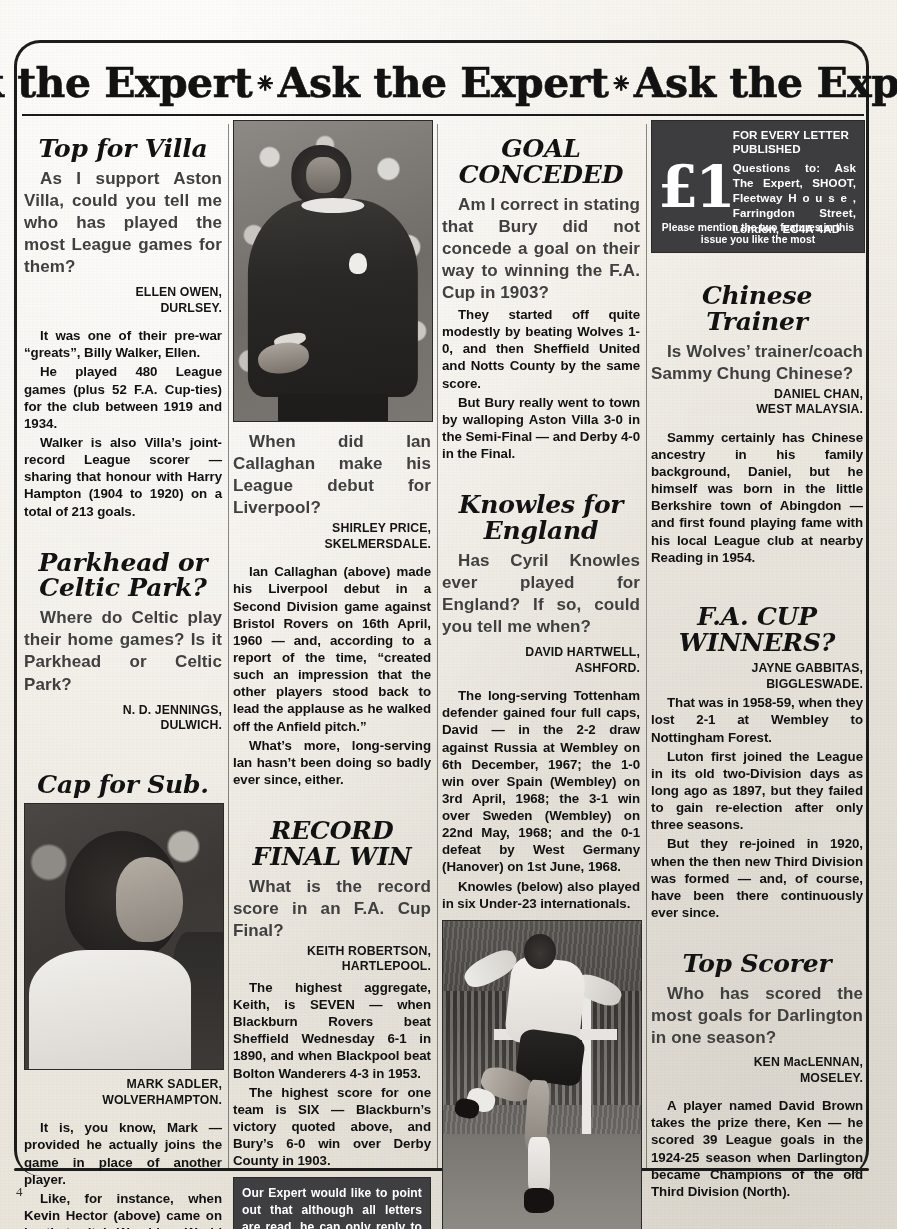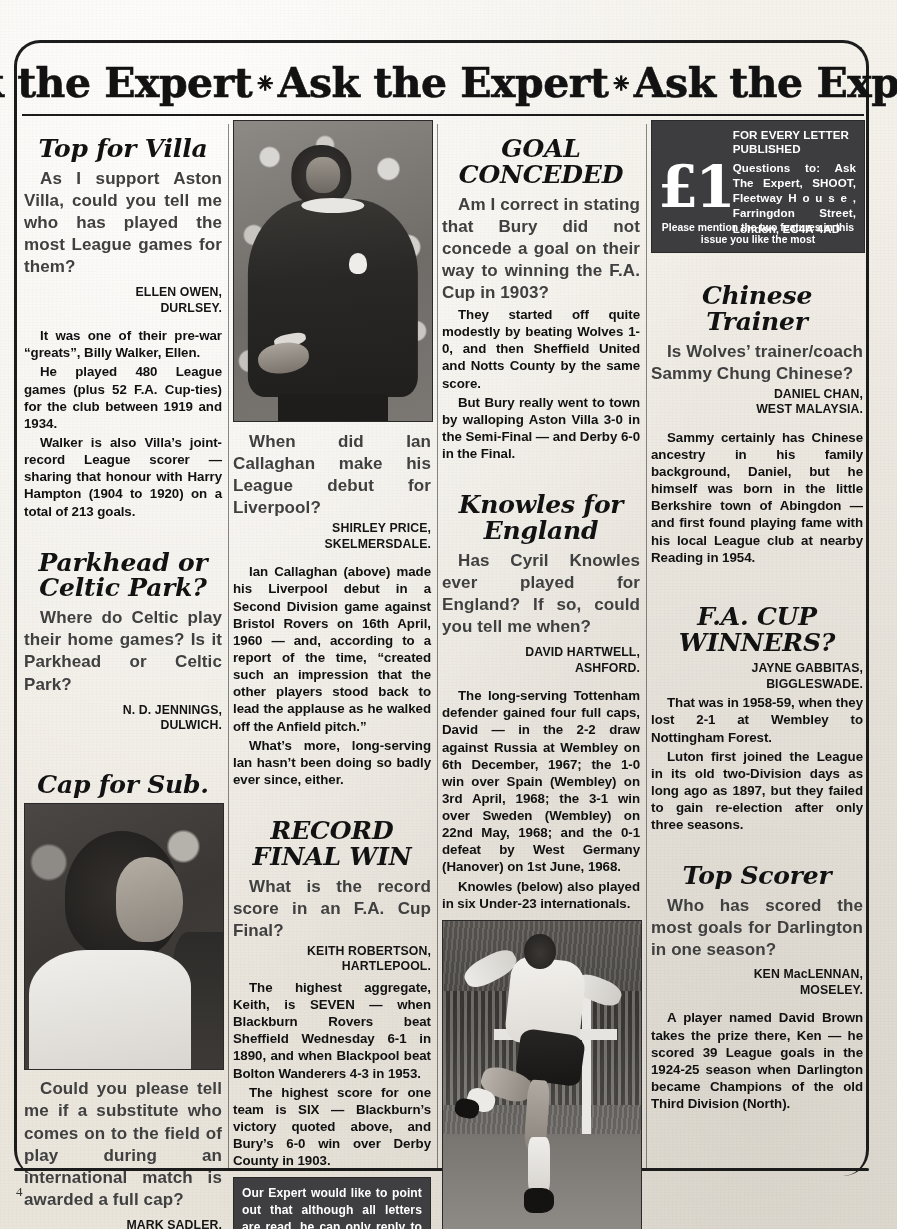--- a/index.html
+++ b/index.html
@@ -352,21 +352,20 @@
       <h2 class="head">Cap for Sub.</h2>
 
       <div class="photo ph-hector">
         <div class="bg"></div>
         <div class="shadow"></div>
         <div class="hair"></div>
         <div class="face"></div>
         <div class="shirt"></div>
       </div>
 
-      <p class="q" style="margin-top:8px">Could you please tell me if a substitute who comes on to the field of play during an international match is awarded a full cap?</p>
       <p class="sig">
         <span>MARK SADLER,</span><br>
         <span>WOLVERHAMPTON.</span>
       </p>
       <p class="a">It is, you know, Mark — provided he actually joins the game in place of another player.</p>
       <p class="a tight">Like, for instance, when Kevin Hector (above) came on in that vital Wembley World Cup clincher against Poland — with only a couple of minutes to go.</p>
     </div>
   </div>
 
   <div class="col c2">
@@ -412,21 +411,21 @@
       <p>Our Expert would like to point out that although all letters are read, he can only reply to published questions because of shortage of time.</p>
     </div>
   </div>
 
   <div class="col c3">
 
     <div>
       <h2 class="head">GOAL CONCEDED</h2>
       <p class="q">Am I correct in stating that Bury did not concede a goal on their way to winning the F.A. Cup in 1903?</p>
       <p class="a tight">They started off quite modestly by beating Wolves 1-0, and then Sheffield United and Notts County by the same score.</p>
-      <p class="a tight">But Bury really went to town by walloping Aston Villa 3-0 in the Semi-Final — and Derby 6-0 in the Final.</p>
+      <p class="a tight">But Bury really went to town by walloping Aston Villa 3-0 in the Semi-Final — and Derby 4-0 in the Final.</p>
     </div>
 
     <div class="gap"></div>
 
     <div>
       <h2 class="head">Knowles for England</h2>
       <p class="q">Has Cyril Knowles ever played for England? If so, could you tell me when?</p>
       <p class="sig">
         <span>DAVID HARTWELL,</span><br>
         <span>ASHFORD.</span>
@@ -486,20 +485,21 @@
     <div class="gap-l"></div>
 
     <div>
       <h2 class="head">F.A. CUP WINNERS?</h2>
       <p class="sig" style="margin-top:2px">
         <span>JAYNE GABBITAS,</span><br>
         <span>BIGGLESWADE.</span>
       </p>
       <p class="a tight">That was in 1958-59, when they lost 2-1 at Wembley to Nottingham Forest.</p>
       <p class="a tight">Luton first joined the League in its old two-Division days as long ago as 1897, but they failed to gain re-election after only three seasons.</p>
+      <p class="a tight">But they re-joined in 1920, when the then new Third Division was formed — and, of course, have been there continuously ever since.</p>
     </div>
 
     <div class="gap"></div>
 
     <div>
       <h2 class="head">Top Scorer</h2>
       <p class="q">Who has scored the most goals for Darlington in one season?</p>
       <p class="sig" style="margin-top:6px">
         <span>KEN MacLENNAN,</span><br>
         <span>MOSELEY.</span>

